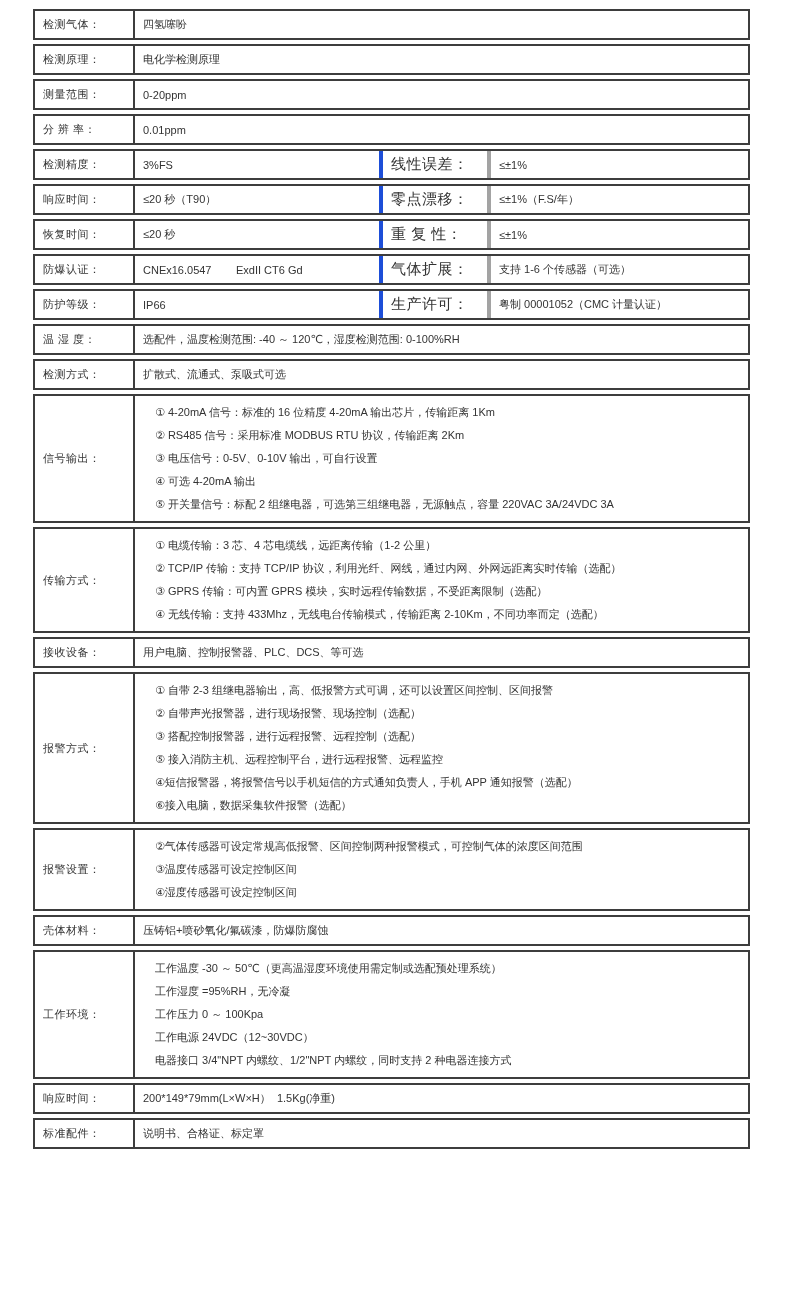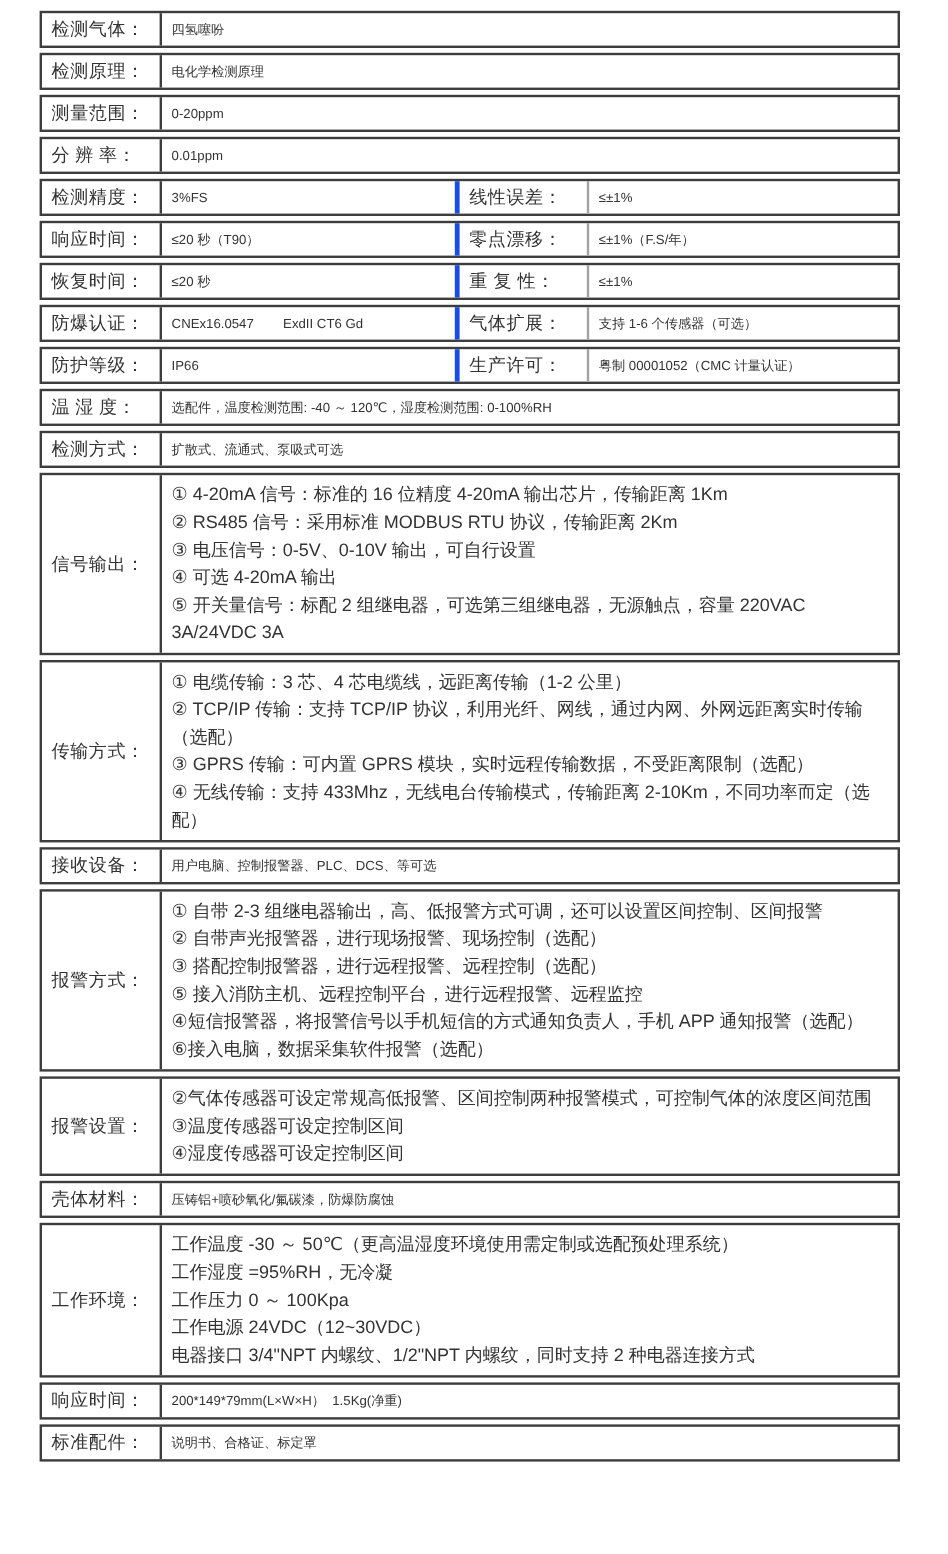--- a/index.html
+++ b/index.html
@@ -33,43 +33,43 @@
     align-items: center;
     padding: 2px 8px;
     color: #333333;
     white-space: pre-wrap;
     word-break: break-word;
   }
   .c-label {
     flex: 0 0 100px;
     width: 100px;
     border-right: 2px solid #3d3d3d;
-    font-size: 15px;
+    font-size: 11px;
     letter-spacing: 0.5px;
-    font-family: Liberation Serif, serif;
   }
   .c-value {
     flex: 1 1 auto;
     font-size: 11px;
   }
   .c-value1 {
     flex: 0 0 248px;
     border-right: 4px solid #1d4ed8;
   }
   .c-label2 {
     flex: 0 0 108px;
-    border-right: 2px solid #a3a3a3;
+    border-right: 4px solid #a3a3a3;
     font-size: 15px;
     letter-spacing: 0.5px;
   }
   .c-multi {
     display: block;
     padding: 5px 10px 5px 8px;
     line-height: 23px;
-    font-size: 15px;
+    font-size: 11px;
+    margin-left: 12px;
   }
   .line {
     white-space: pre-wrap;
   }
 </style>
 </head>
 <body>
 
 <div class="page">
   <div class="spec-table" id="spec-table">

